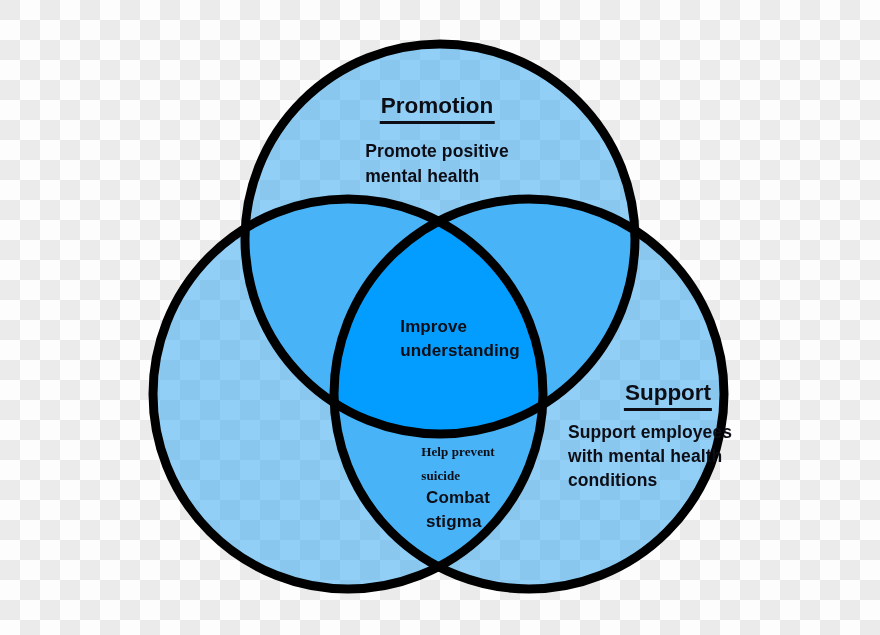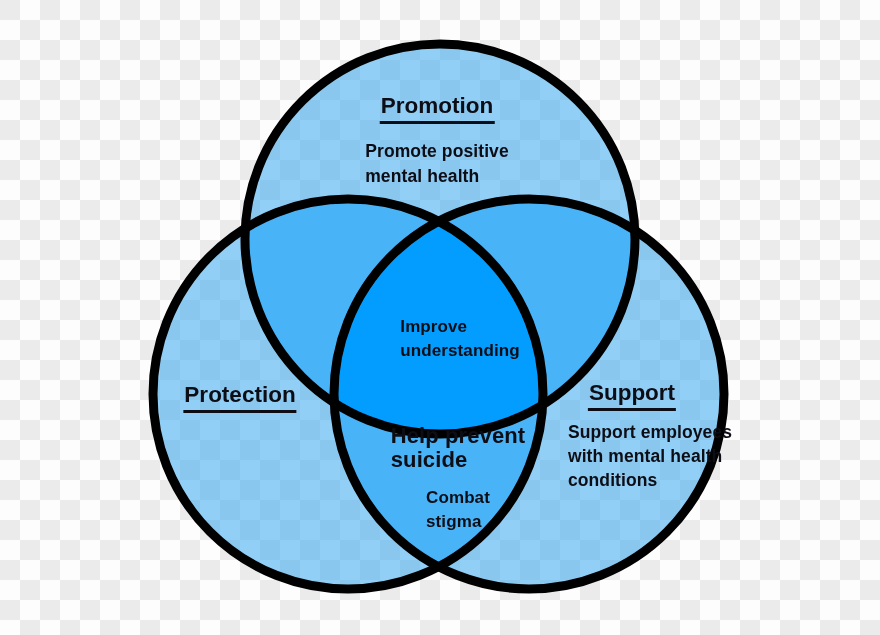--- a/index.html
+++ b/index.html
@@ -97,29 +97,26 @@
 
   <div class="title" style="left:437px; top:93px;">
     <span class="underlined">Promotion</span>
   </div>
   <div class="lbl loose" style="left:437px; top:139px;">Promote positive
 mental health</div>
 
   <div class="lbl tight" style="left:440px; top:315px; font-size:17px;">Improve
 understanding</div>
 
-  <div class="title" style="left:240px; top:382px;">
-    <span class="underlined">Protection</span>
-  </div>
 
-  <div class="title" style="left:632px; top:380px;text-align:center;">
+  <div class="title" style="left:668px; top:380px;text-align:center;">
     <span class="underlined">Support</span>
   </div>
   <div class="lbl tight" style="left:630px; top:420px;">Support employees
 with mental health
 conditions</div>
 
-  <div class="lbl tight" style="left:438px; top:424px; font-size:22px;">Help prevent
+  <div class="lbl tight" style="left:438px; top:440px; font-size:13px;font-family:Liberation Serif, serif;">Help prevent
 suicide</div>
   <div class="lbl tight" style="left:438px; top:486px; font-size:17px;">Combat
 stigma</div>
 
 </div>
 
 </body></html>

